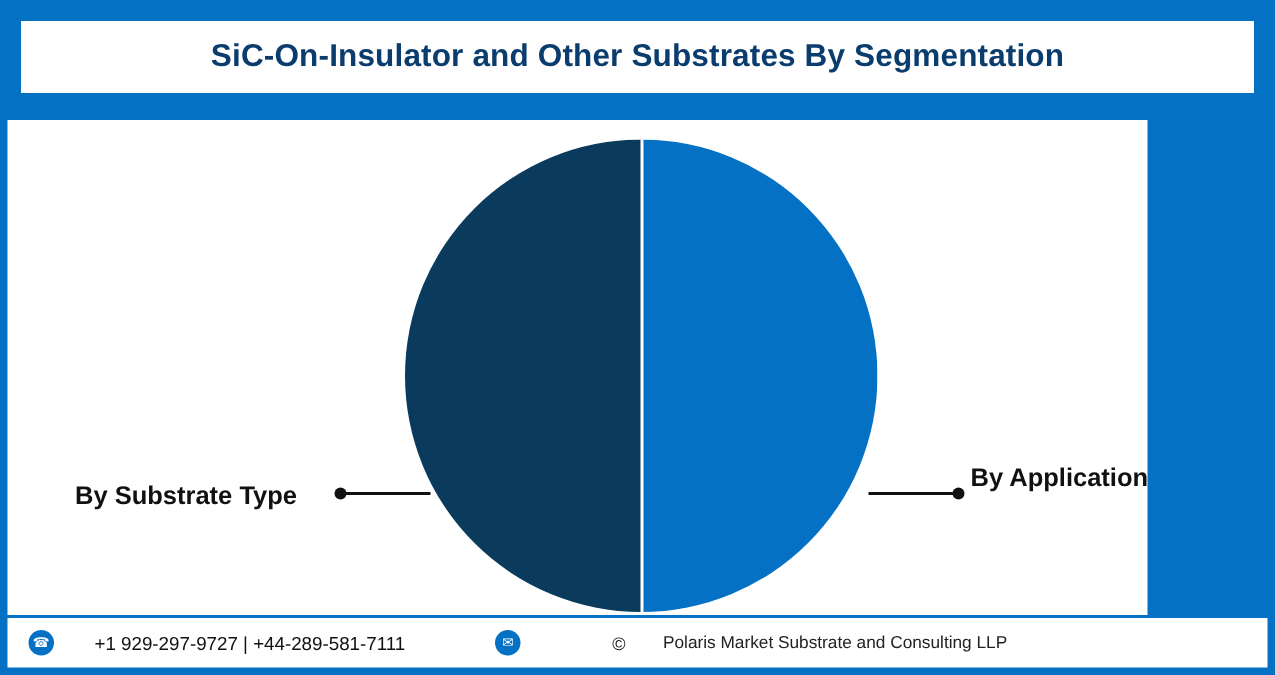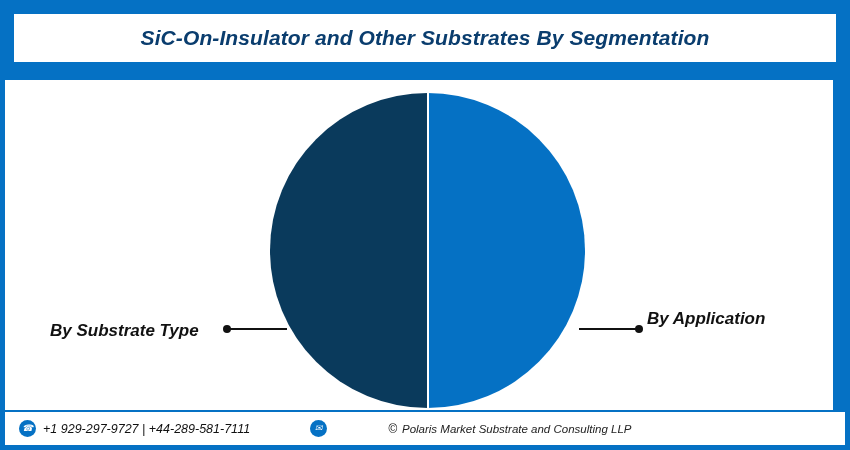--- a/index.html
+++ b/index.html
@@ -14,21 +14,20 @@
     overflow: hidden;
   }
   .frame {
     position: absolute;
     left: 0;
     top: 0;
     width: 850px;
     height: 450px;
     background: #0571c4;
     box-sizing: border-box;
-    font-style: italic;
   }
   .title-bar {
     position: absolute;
     left: 14px;
     top: 14px;
     width: 822px;
     height: 48px;
     background: #ffffff;
     display: flex;
     align-items: center;
@@ -38,21 +37,21 @@
     color: #0a3d6e;
     font-size: 21px;
     font-weight: bold;
     letter-spacing: 0.1px;
     white-space: nowrap;
   }
   .canvas {
     position: absolute;
     left: 5px;
     top: 80px;
-    width: 828px;
+    width: 760px;
     height: 330px;
     background: #ffffff;
   }
   .pie-wrap {
     position: absolute;
     left: 265px;
     top: 13px;
     width: 315px;
     height: 315px;
   }
@@ -135,20 +134,21 @@
     align-items: center;
     justify-content: center;
     font-size: 9px;
     line-height: 1;
     margin-right: 7px;
     flex: none;
   }
   .f-text {
     font-size: 12.5px;
     color: #111111;
+    margin-left: 20px;
   }
   .f-text.small {
     font-size: 11.5px;
     color: #222222;
   }
   .copy-mark {
     font-size: 12px;
     color: #111111;
     margin-right: 5px;
   }

